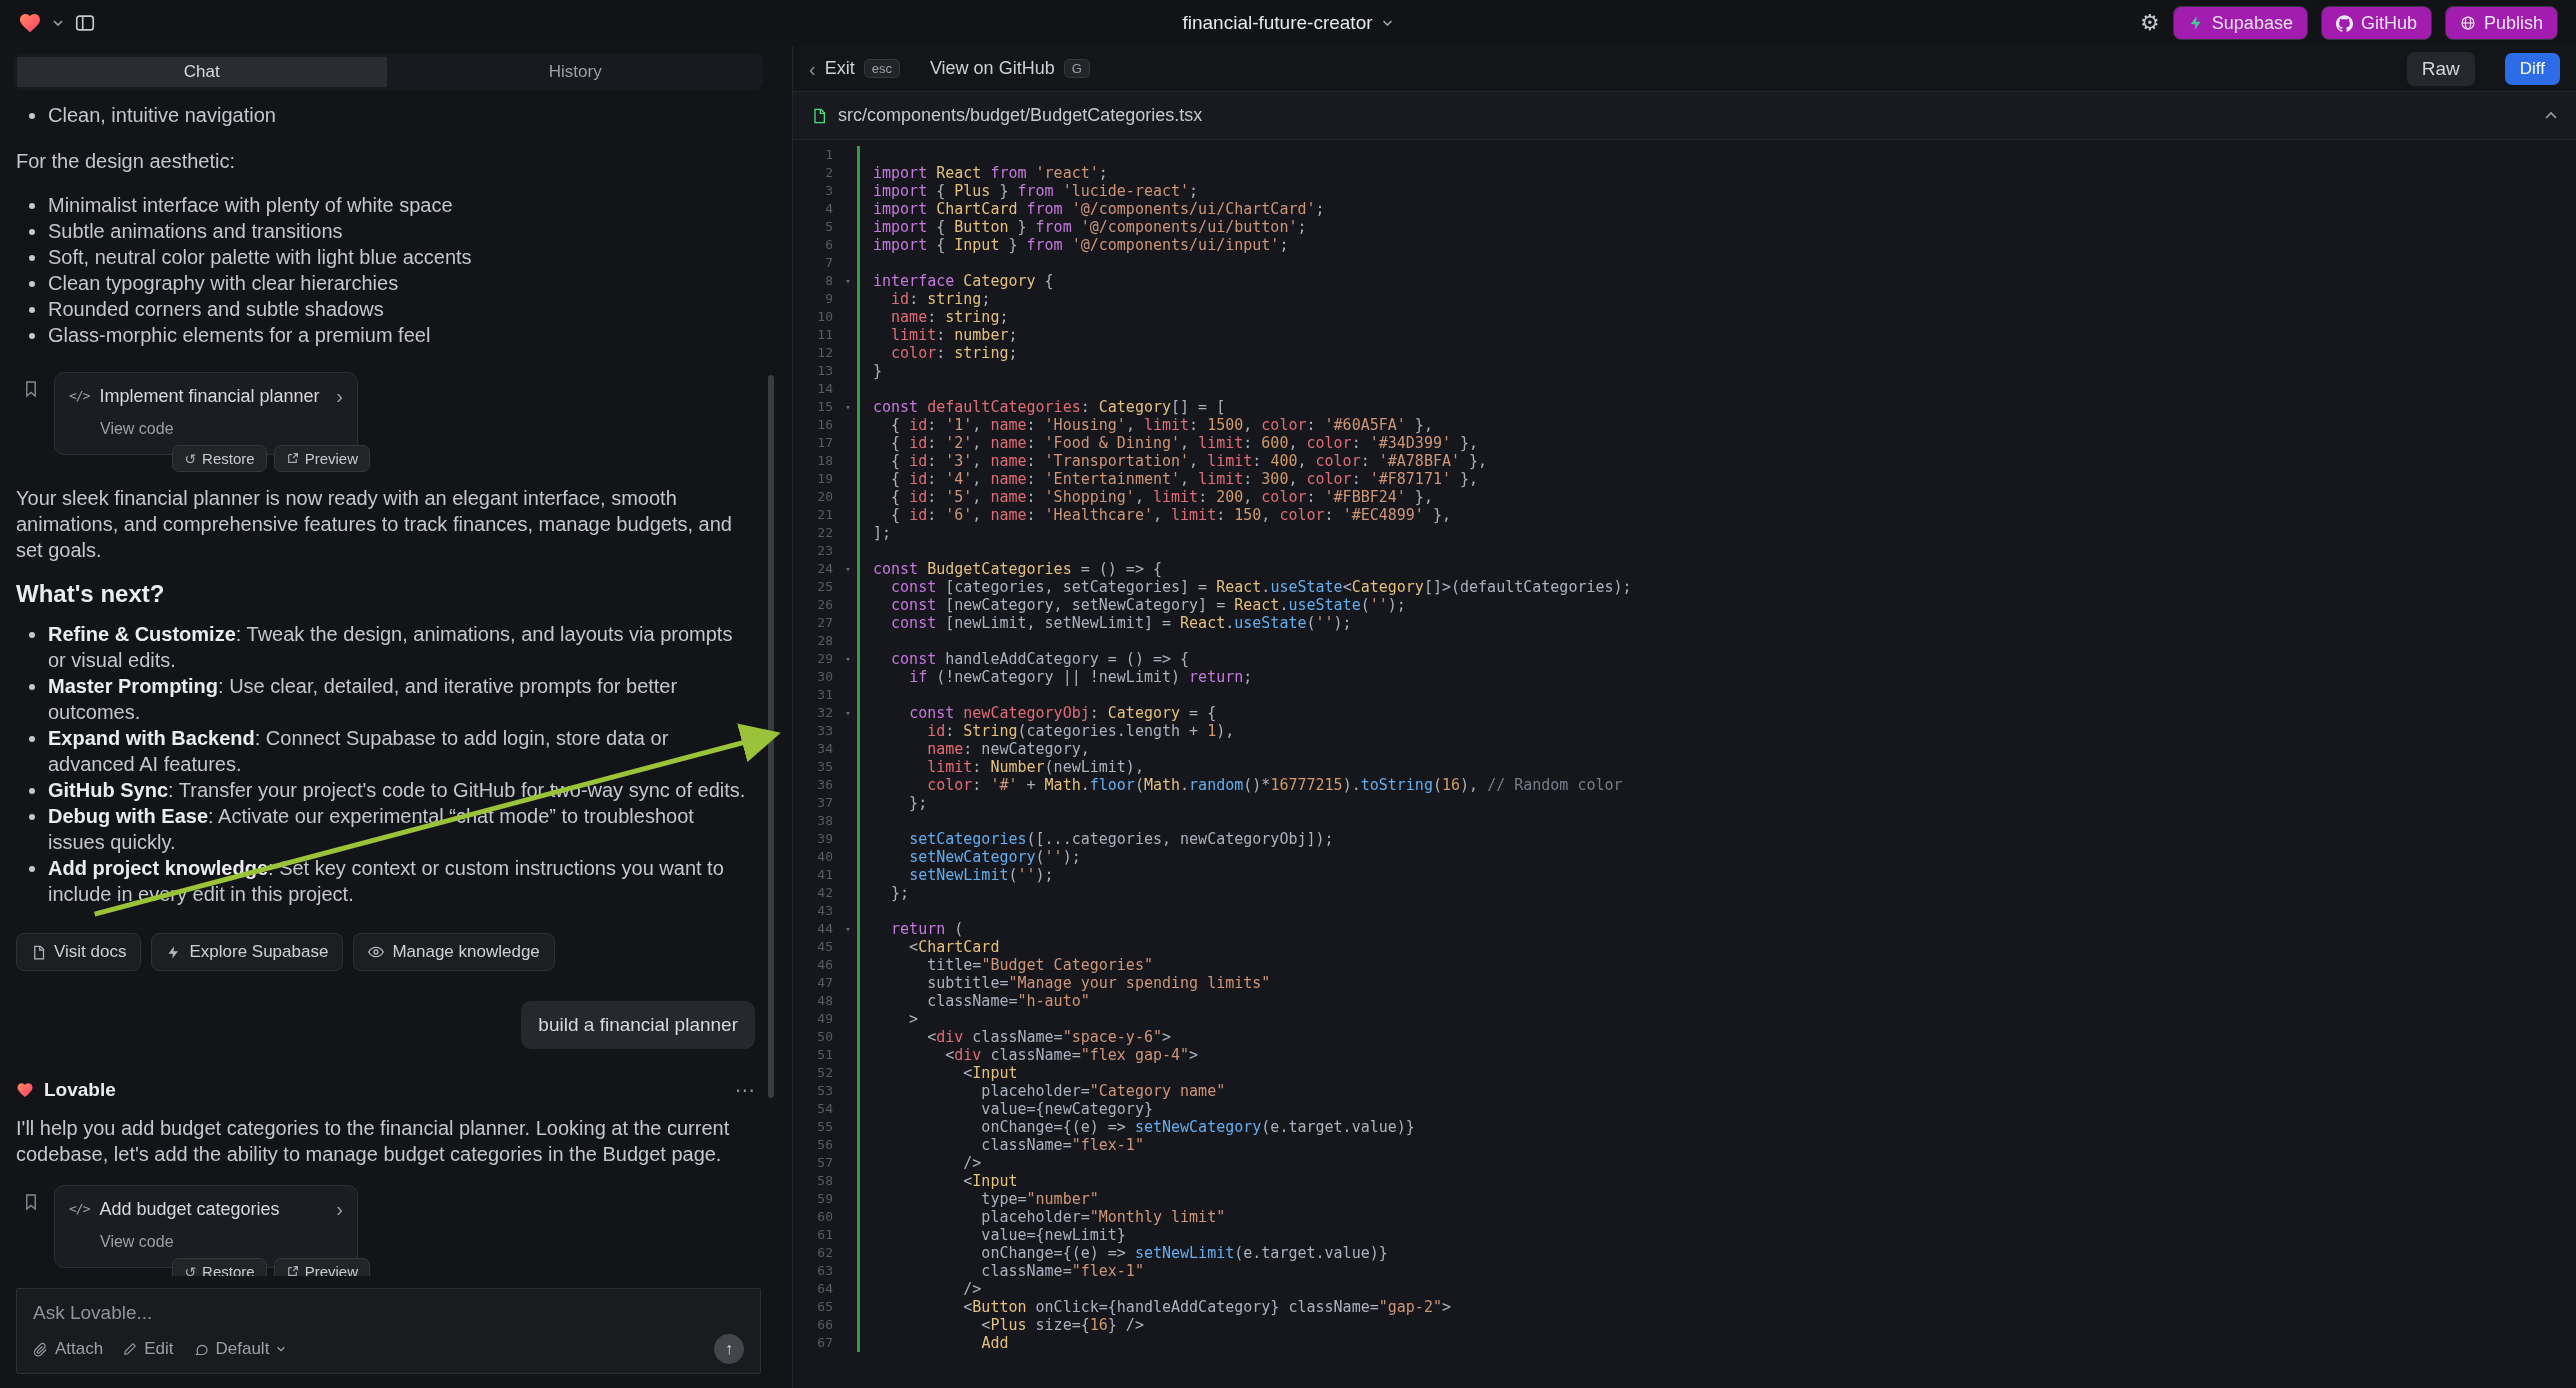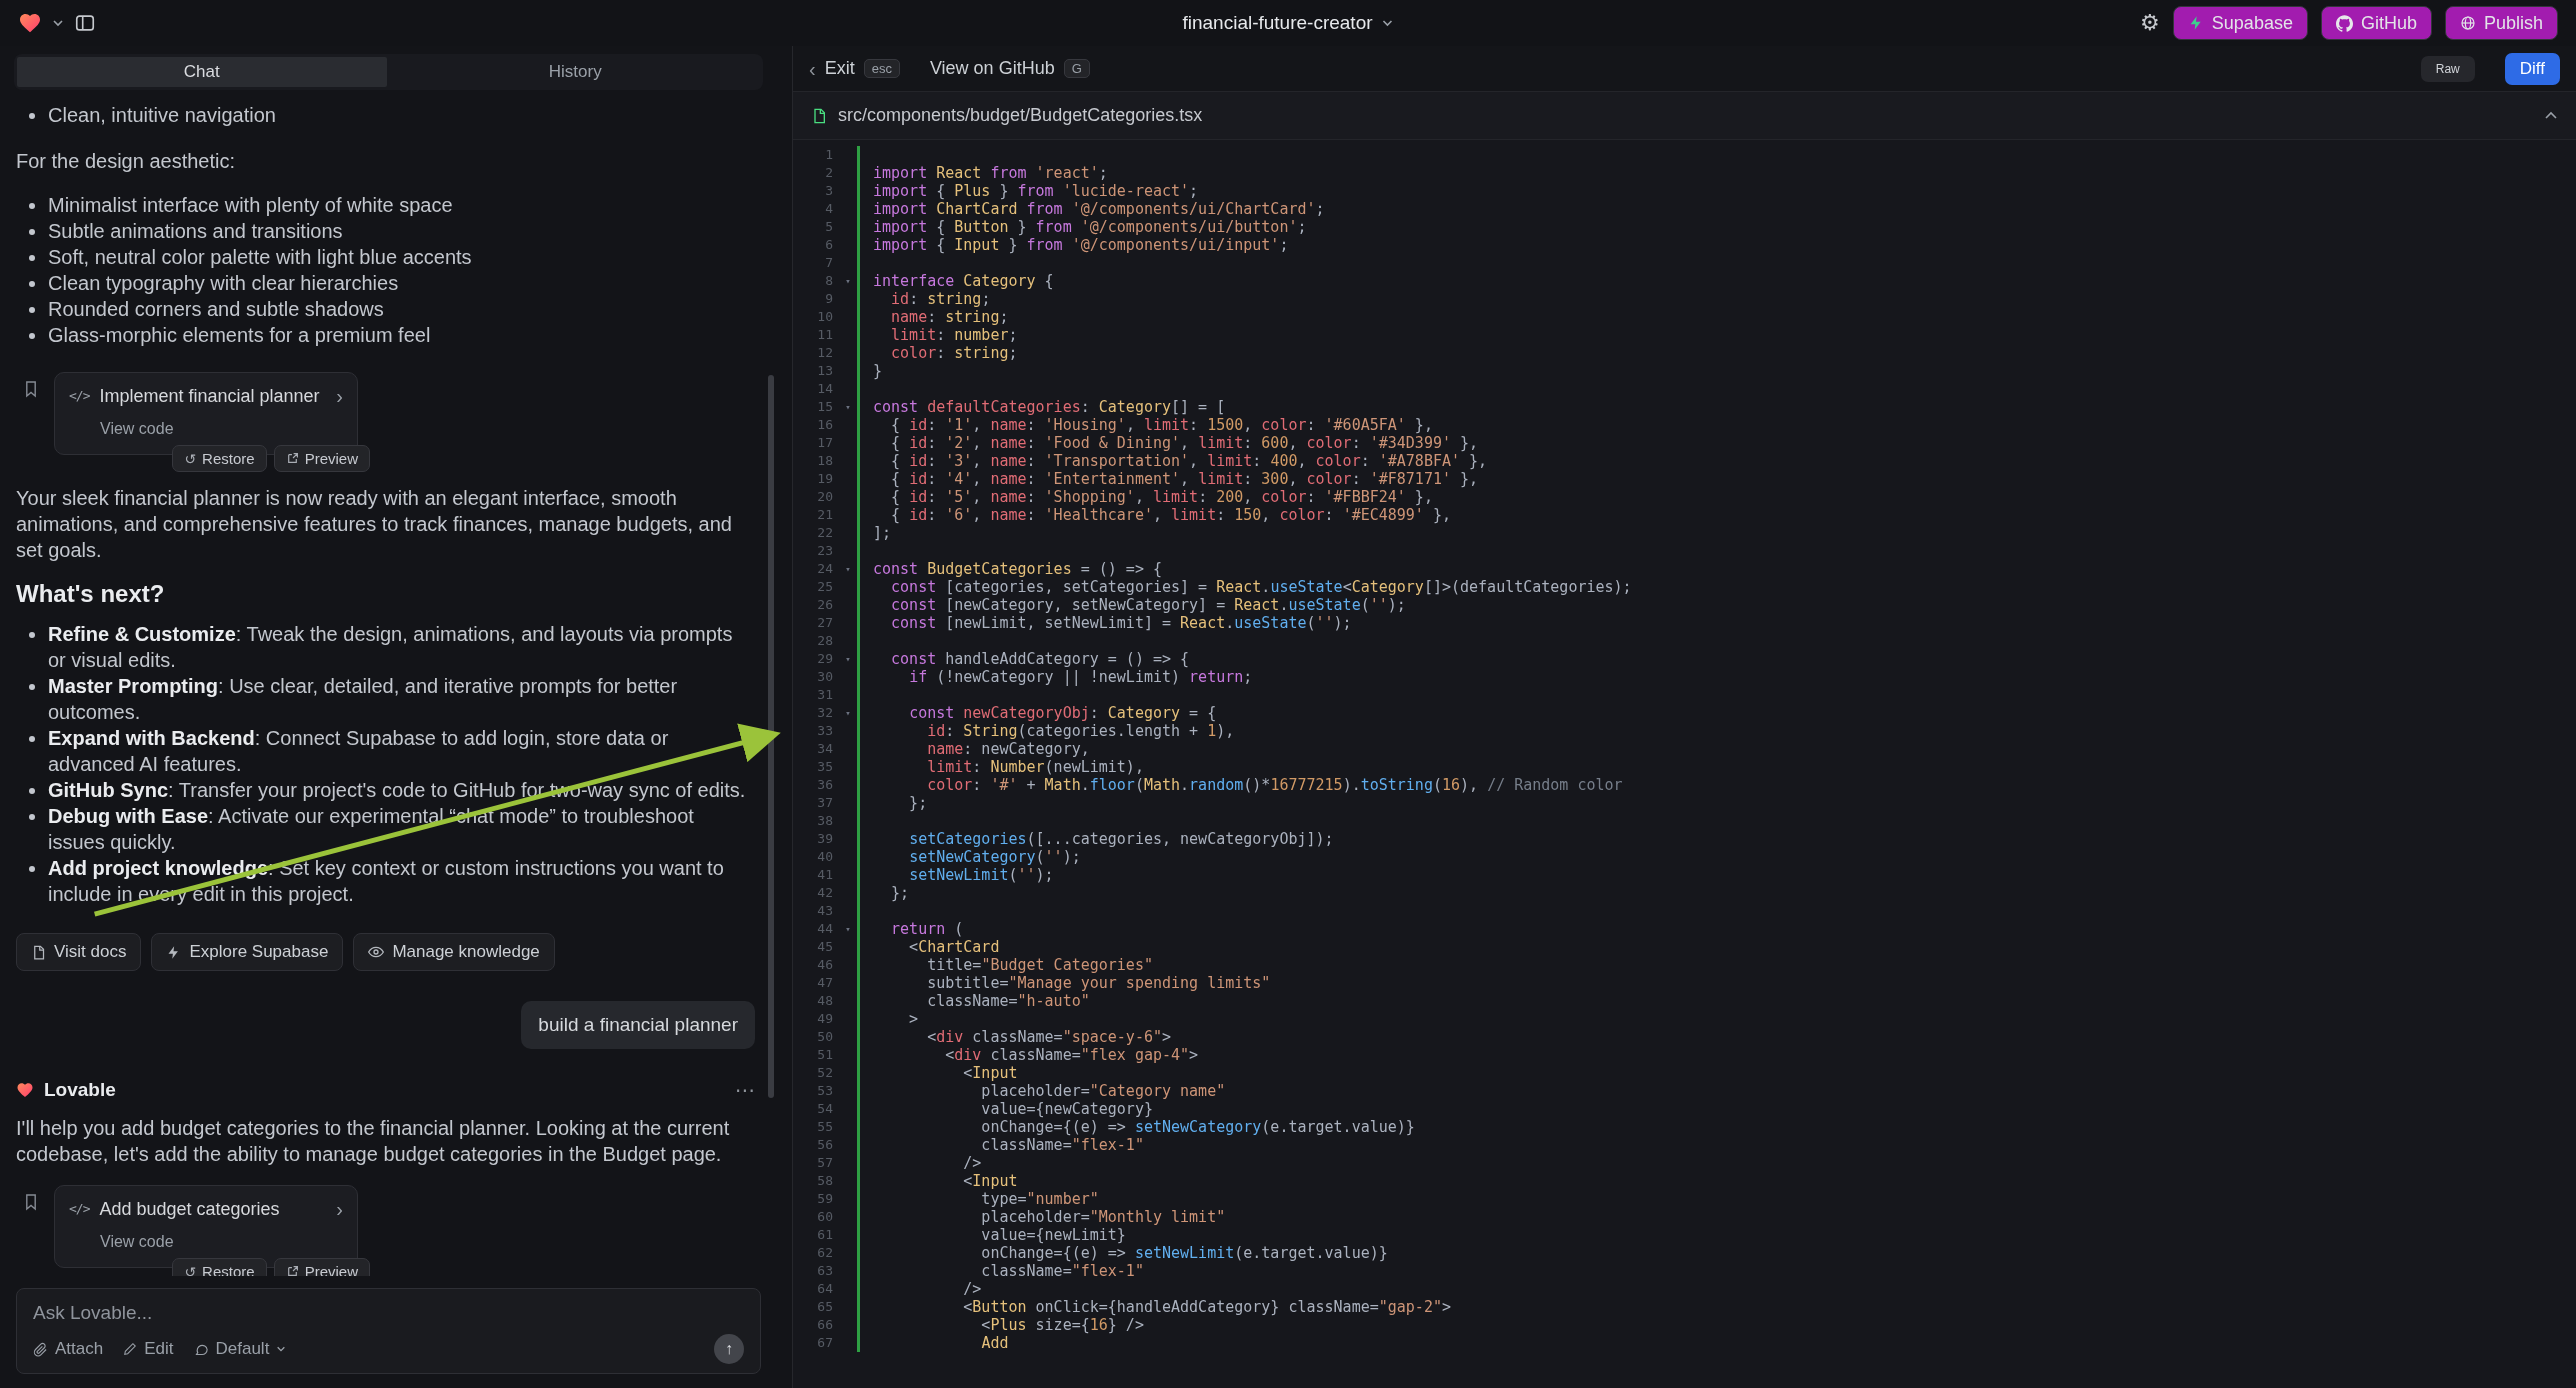--- a/index.html
+++ b/index.html
@@ -62,36 +62,36 @@
   
   .bubble-row { display:flex; justify-content:flex-end; margin:0 0 28px; }
   .bubble { background:#26282d; border-radius:10px; padding:11px 17px; font-size:19px; color:#d6d9dd; max-width:558px; }
 
   
   .lovable-row { display:flex; align-items:center; gap:10px; margin:6px 0 12px; }
   .lovable-name { font-size:19px; font-weight:bold; color:#e9ebee; }
   .dots { margin-left:auto; color:#8f949b; font-size:20px; cursor:pointer; }
 
   
-  .composer { margin:12px 16px 14px; border:1px solid #2e2f35; background:#1a1b1f; border-radius:8px; padding:13px 16px 9px; height:86px; display:flex; flex-direction:column; justify-content:space-between; }
+  .composer { margin:12px 16px 14px; border:1px solid #2e2f35; background:#1a1b1f; border-radius:2px; padding:13px 16px 9px; height:86px; display:flex; flex-direction:column; justify-content:space-between; }
   .composer-input { background:transparent; border:none; outline:none; color:#c9cdd3; font-size:19px; font-family:inherit; width:100%; }
   .composer-input::placeholder { color:#8f949c; }
   .composer-row { display:flex; align-items:center; gap:20px; color:#9aa0a8; font-size:17px; }
   .composer-item { display:flex; align-items:center; gap:7px; cursor:pointer; }
   .send-btn { margin-left:auto; width:30px; height:30px; border-radius:50%; background:#43454b; color:#dcdee2; display:flex; align-items:center; justify-content:center; font-size:16px; cursor:pointer; border:none; }
 
   .chat-scrollbar { position:absolute; right:3px; top:329px; width:6px; height:723px; border-radius:3px; background:#3a3c42; cursor:pointer; }
 
   
   .code-header { height:46px; display:flex; align-items:center; padding:0 16px; gap:30px; border-bottom:1px solid #24252a; }
   .exit-group, .gh-link { display:flex; align-items:center; gap:9px; color:#cdd1d6; font-size:18px; cursor:pointer; }
   .chev { color:#8f949b; font-size:20px; line-height:1; }
   .kbd { background:#232428; border:1px solid #37383e; border-radius:5px; padding:1px 7px; font-size:13px; color:#9aa0a8; }
   .spacer { flex:1; }
-  .raw-btn { background:#26272c; border:none; border-radius:7px; padding:6px 15px; font-size:12px; color:#d2d5da; cursor:pointer; font-family:inherit; }
+  .raw-btn { background:#26272c; border:none; border-radius:7px; padding:6px 15px; font-size:19px; color:#d2d5da; cursor:pointer; font-family:inherit; }
   .diff-btn { background:#2e6be6; border:none; border-radius:7px; padding:6px 15px; font-size:17px; color:#ffffff; cursor:pointer; font-family:inherit; }
 
   .file-bar { height:48px; display:flex; align-items:center; gap:11px; padding:0 18px; background:#191a1f; border-bottom:1px solid #24252a; font-size:18px; color:#c6c9cf; cursor:pointer; }
   .file-ic { color:#4ade80; display:flex; }
   .chev-up { margin-left:auto; color:#9aa0a8; }
 
   .code-area { flex:1; overflow:hidden; background:#16171c; padding-top:6px;
     font-family:"DejaVu Sans Mono","Liberation Mono",monospace; font-size:15px; }
   .code-line { display:flex; height:18px; line-height:18px; }
   .ln { width:46px; text-align:right; color:#565b64; padding-right:6px; flex:none; font-size:13px; }

